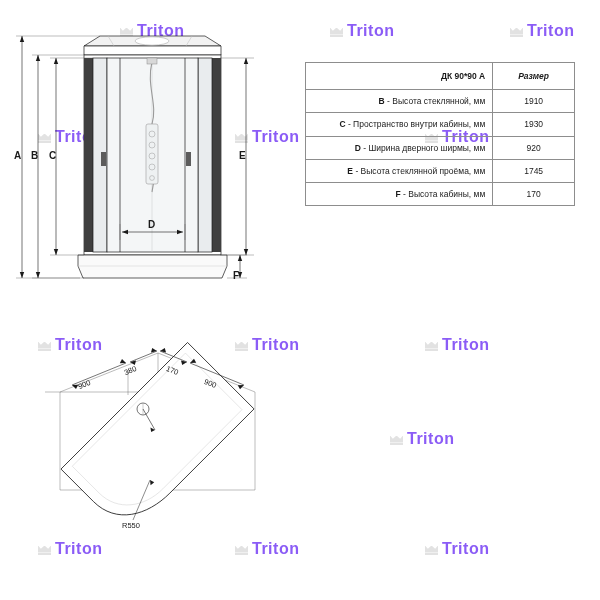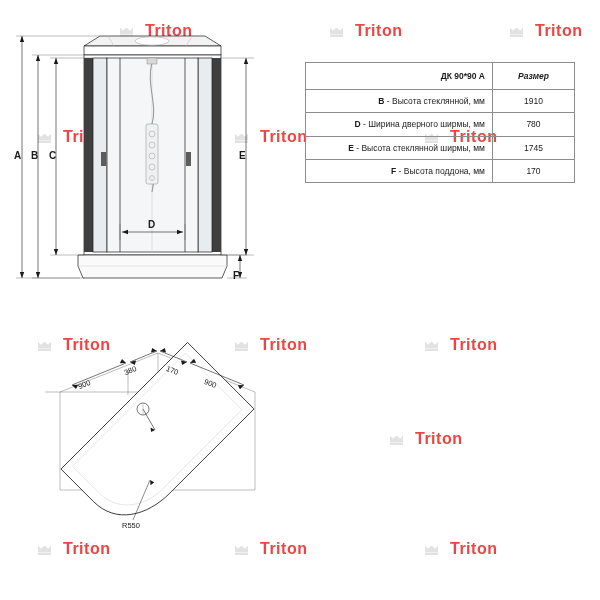--- a/index.html
+++ b/index.html
@@ -17,28 +17,28 @@
   }
   #stage {
     position: relative;
     width: 600px;
     height: 600px;
   }
 
   
   .wm {
     position: absolute;
-    color: #ef4444;
+    color: #8b5cf6;
     font-size: 15px;
     letter-spacing: 0.5px;
     white-space: nowrap;
     user-select: none;
     display: flex;
     align-items: center;
-    gap: 12px;
+    gap: 4px;
   }
   .wm .crown {
     display: inline-block;
     width: 13px;
     height: 11px;
     position: relative;
   }
   .wm .crown::before {
     content: "";
     position: absolute;
@@ -300,27 +300,31 @@
         <td class="col-label">ДК  90*90 А</td>
         <td class="col-value">Размер</td>
       </tr>
     </thead>
     <tbody>
       <tr>
         <td class="col-label"><b>B</b><span> - Высота стеклянной, мм</span></td>
         <td class="col-value">1910</td>
       </tr>
       <tr>
+        <td class="col-label"><b>C</b><span> - Пространство внутри кабины, мм</span></td>
+        <td class="col-value">1930</td>
+      </tr>
+      <tr>
         <td class="col-label"><b>D</b><span> - Ширина дверного ширмы, мм</span></td>
-        <td class="col-value">780</td>
-      </tr>
-      <tr>
-        <td class="col-label"><b>E</b><span> - Высота стеклянной ширмы, мм</span></td>
+        <td class="col-value">920</td>
+      </tr>
+      <tr>
+        <td class="col-label"><b>E</b><span> - Высота стеклянной проёма, мм</span></td>
         <td class="col-value">1745</td>
       </tr>
       <tr>
-        <td class="col-label"><b>F</b><span> - Высота поддона, мм</span></td>
+        <td class="col-label"><b>F</b><span> - Высота кабины, мм</span></td>
         <td class="col-value">170</td>
       </tr>
     </tbody>
   </table>
 
 </div>
 
 </body></html>

